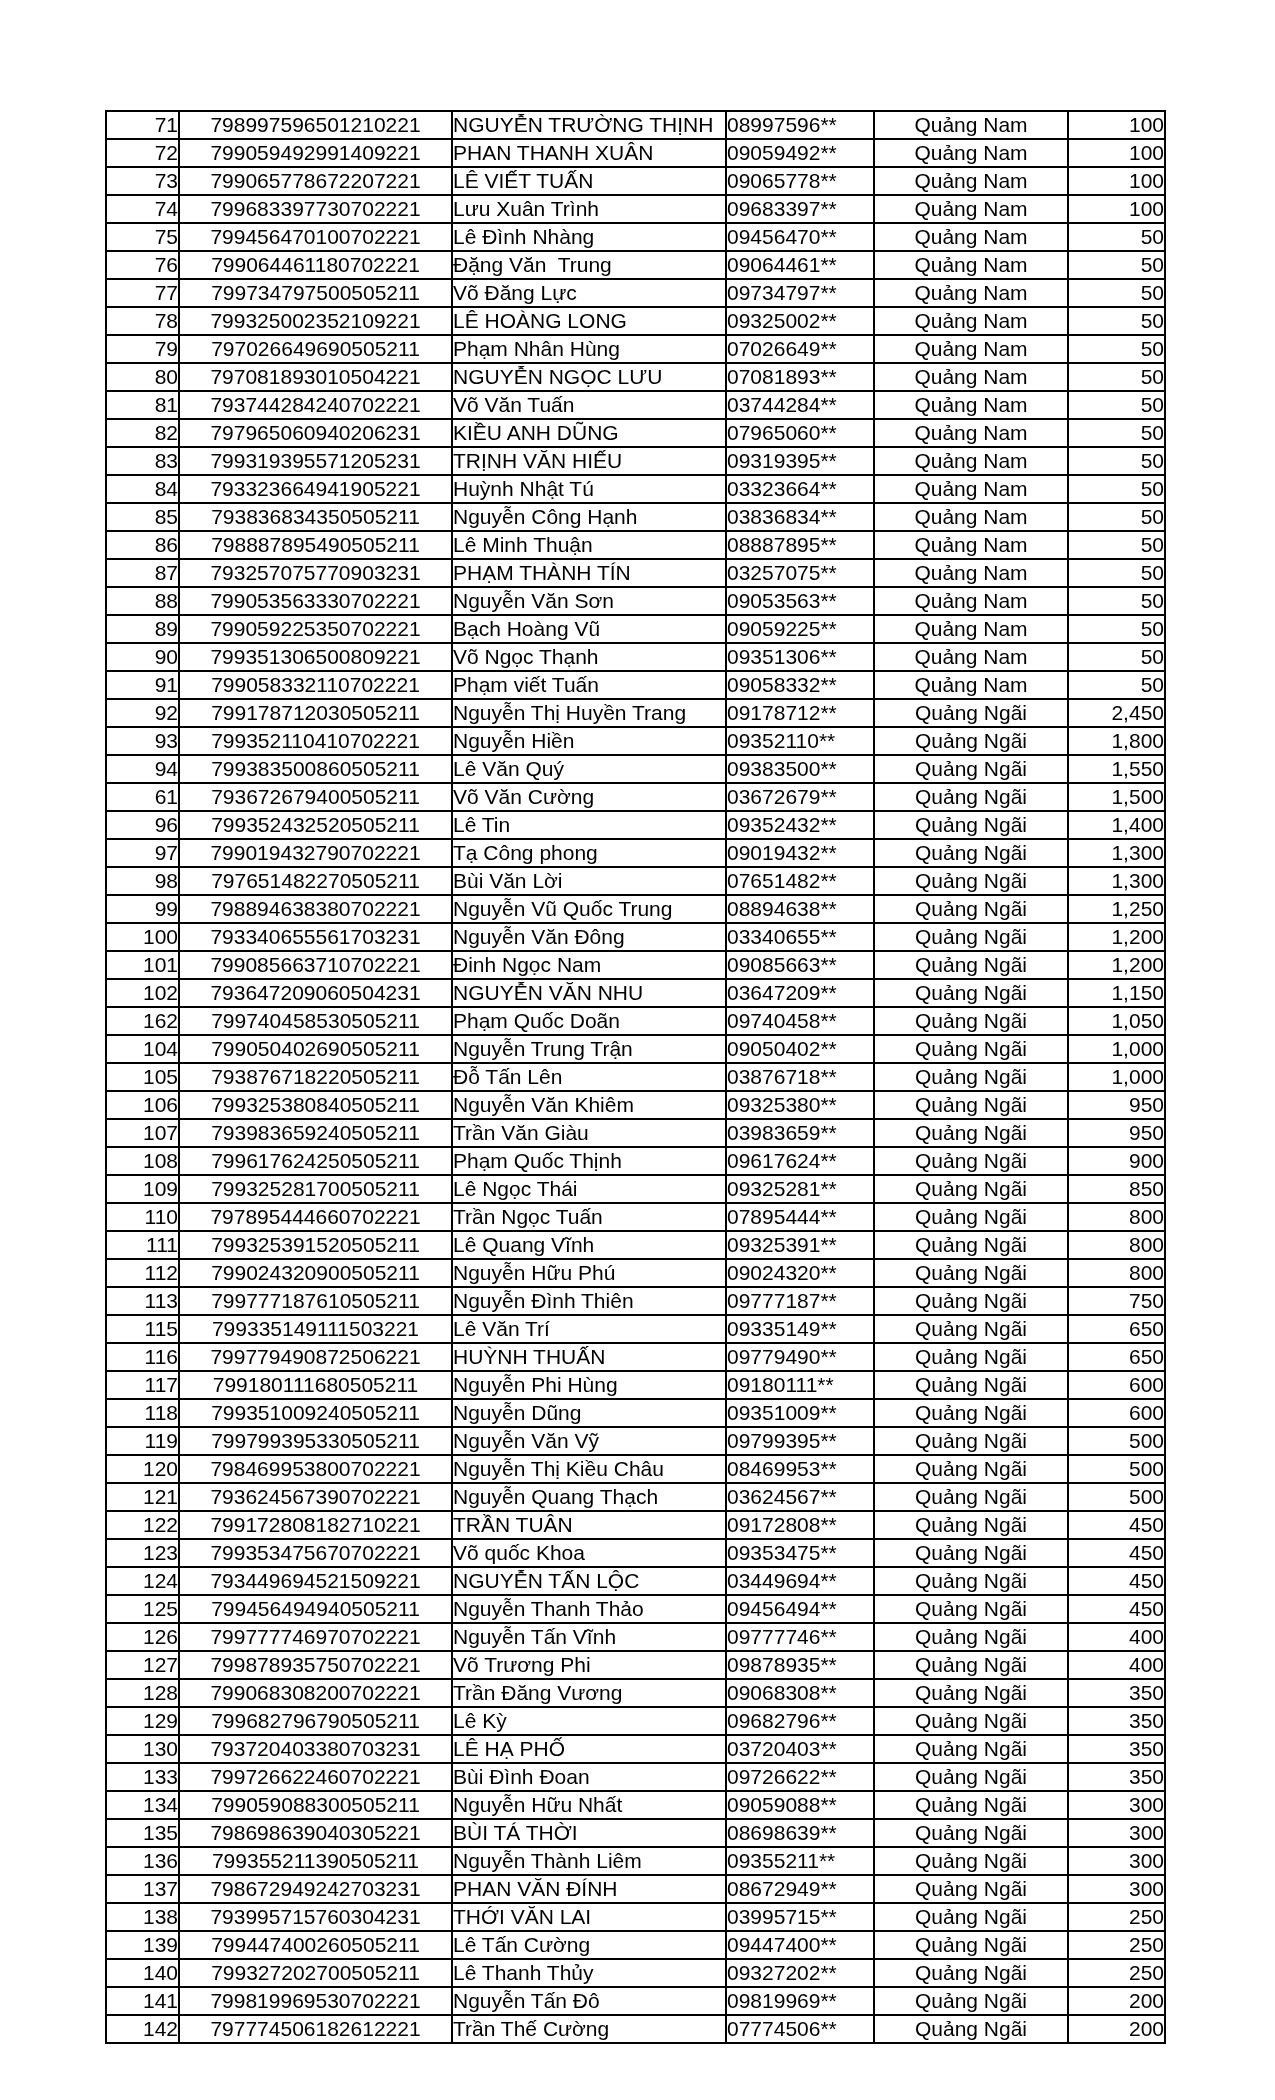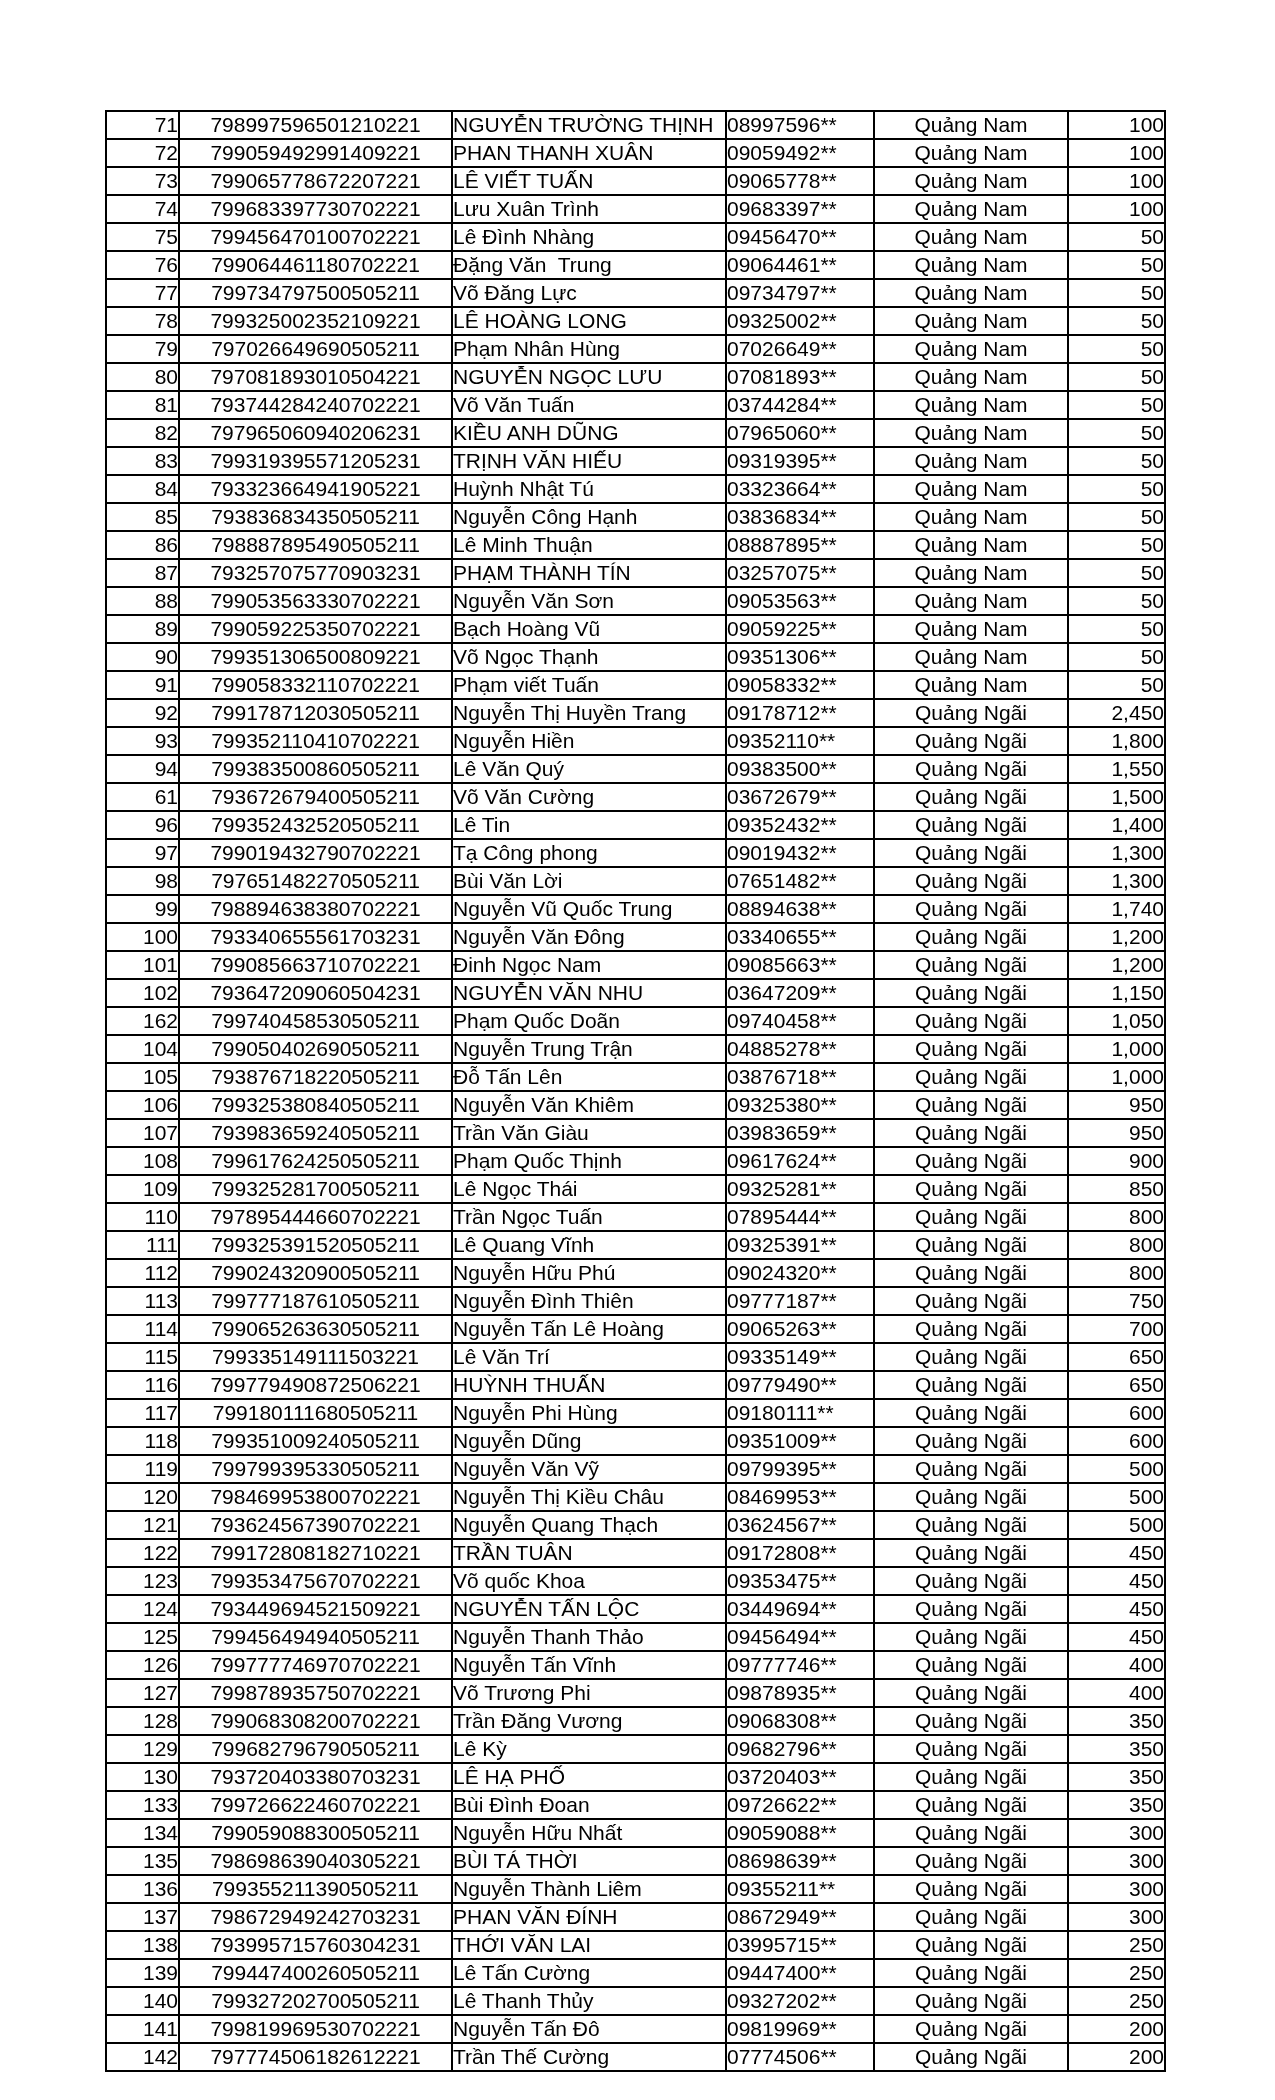--- a/index.html
+++ b/index.html
@@ -271,21 +271,21 @@
         <td class="c3">07651482**</td>
         <td class="c4">Quảng Ngãi</td>
         <td class="c5">1,300</td>
       </tr>
       <tr>
         <td class="c0">99</td>
         <td class="c1">798894638380702221</td>
         <td class="c2">Nguyễn Vũ Quốc Trung</td>
         <td class="c3">08894638**</td>
         <td class="c4">Quảng Ngãi</td>
-        <td class="c5">1,740</td>
+        <td class="c5">1,250</td>
       </tr>
       <tr>
         <td class="c0">100</td>
         <td class="c1">793340655561703231</td>
         <td class="c2">Nguyễn Văn Đông</td>
         <td class="c3">03340655**</td>
         <td class="c4">Quảng Ngãi</td>
         <td class="c5">1,200</td>
       </tr>
       <tr>
@@ -309,21 +309,21 @@
         <td class="c1">799740458530505211</td>
         <td class="c2">Phạm Quốc Doãn</td>
         <td class="c3">09740458**</td>
         <td class="c4">Quảng Ngãi</td>
         <td class="c5">1,050</td>
       </tr>
       <tr>
         <td class="c0">104</td>
         <td class="c1">799050402690505211</td>
         <td class="c2">Nguyễn Trung Trận</td>
-        <td class="c3">04885278**</td>
+        <td class="c3">09050402**</td>
         <td class="c4">Quảng Ngãi</td>
         <td class="c5">1,000</td>
       </tr>
       <tr>
         <td class="c0">105</td>
         <td class="c1">793876718220505211</td>
         <td class="c2">Đỗ Tấn Lên</td>
         <td class="c3">03876718**</td>
         <td class="c4">Quảng Ngãi</td>
         <td class="c5">1,000</td>
@@ -386,28 +386,20 @@
       </tr>
       <tr>
         <td class="c0">113</td>
         <td class="c1">799777187610505211</td>
         <td class="c2">Nguyễn Đình Thiên</td>
         <td class="c3">09777187**</td>
         <td class="c4">Quảng Ngãi</td>
         <td class="c5">750</td>
       </tr>
       <tr>
-        <td class="c0">114</td>
-        <td class="c1">799065263630505211</td>
-        <td class="c2">Nguyễn Tấn Lê Hoàng</td>
-        <td class="c3">09065263**</td>
-        <td class="c4">Quảng Ngãi</td>
-        <td class="c5">700</td>
-      </tr>
-      <tr>
         <td class="c0">115</td>
         <td class="c1">799335149111503221</td>
         <td class="c2">Lê Văn Trí</td>
         <td class="c3">09335149**</td>
         <td class="c4">Quảng Ngãi</td>
         <td class="c5">650</td>
       </tr>
       <tr>
         <td class="c0">116</td>
         <td class="c1">799779490872506221</td>

